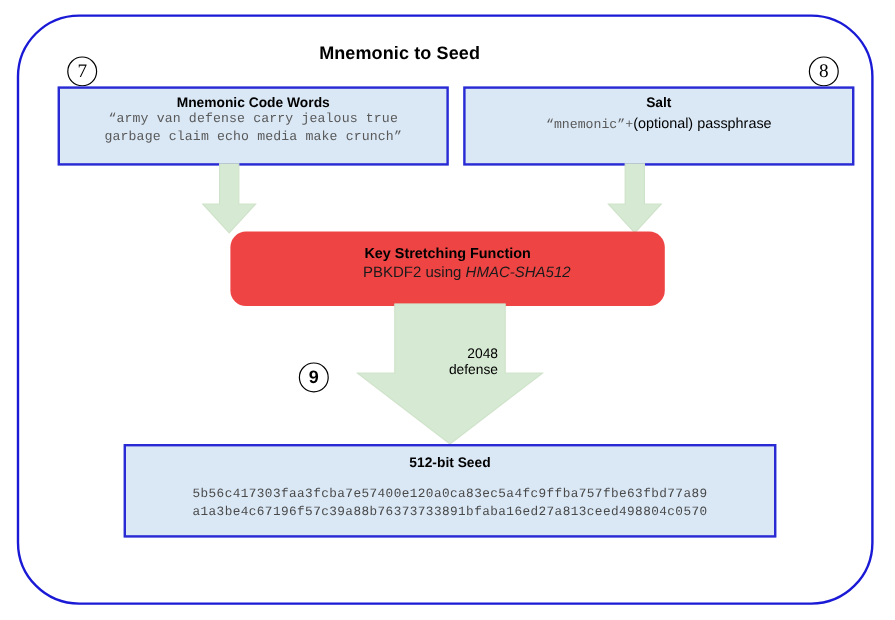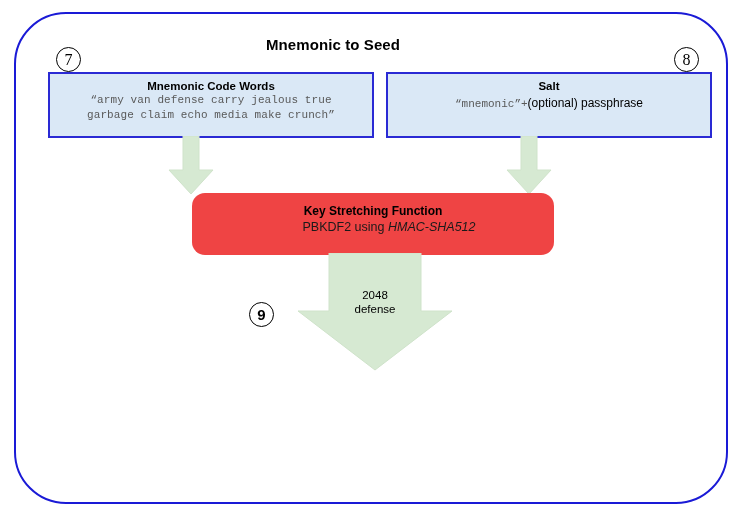--- a/index.html
+++ b/index.html
@@ -140,21 +140,21 @@
   .arrow-svg{position:absolute;}
   .arrow-left{left:168px;top:136px;}
   .arrow-right{left:506px;top:136px;}
   .arrow-big{left:297px;top:253px;}
 
   
   .rounds-label{
     position:absolute;
     left:335px;top:288px;
     width:80px;
-    text-align:center;
+    text-align:right;
     font-size:11.5px;
     color:#000;
     line-height:14px;
   }
 </style>
 </head>
 <body>
 
 <div id="stage">
 
@@ -194,14 +194,19 @@
 
   <svg class="arrow-svg arrow-big" width="156" height="118" viewBox="0 0 156 118">
     <polygon points="32,0 124,0 124,58 155,58 78,117 1,58 32,58" fill="#d6e9d2" stroke="#cfe3ca" stroke-width="1"></polygon>
   </svg>
 
   <div class="rounds-label">
     <div>2048</div>
     <div>defense</div>
   </div>
 
+  <div class="blue-box seed-box">
+    <div class="seed-title">512-bit Seed</div>
+    <div class="seed-hex">5b56c417303faa3fcba7e57400e120a0ca83ec5a4fc9ffba757fbe63fbd77a89</div>
+    <div class="seed-hex" style="margin-top:0;">a1a3be4c67196f57c39a88b76373733891bfaba16ed27a813ceed498804c0570</div>
+  </div>
 
 </div>
 
 </body></html>

